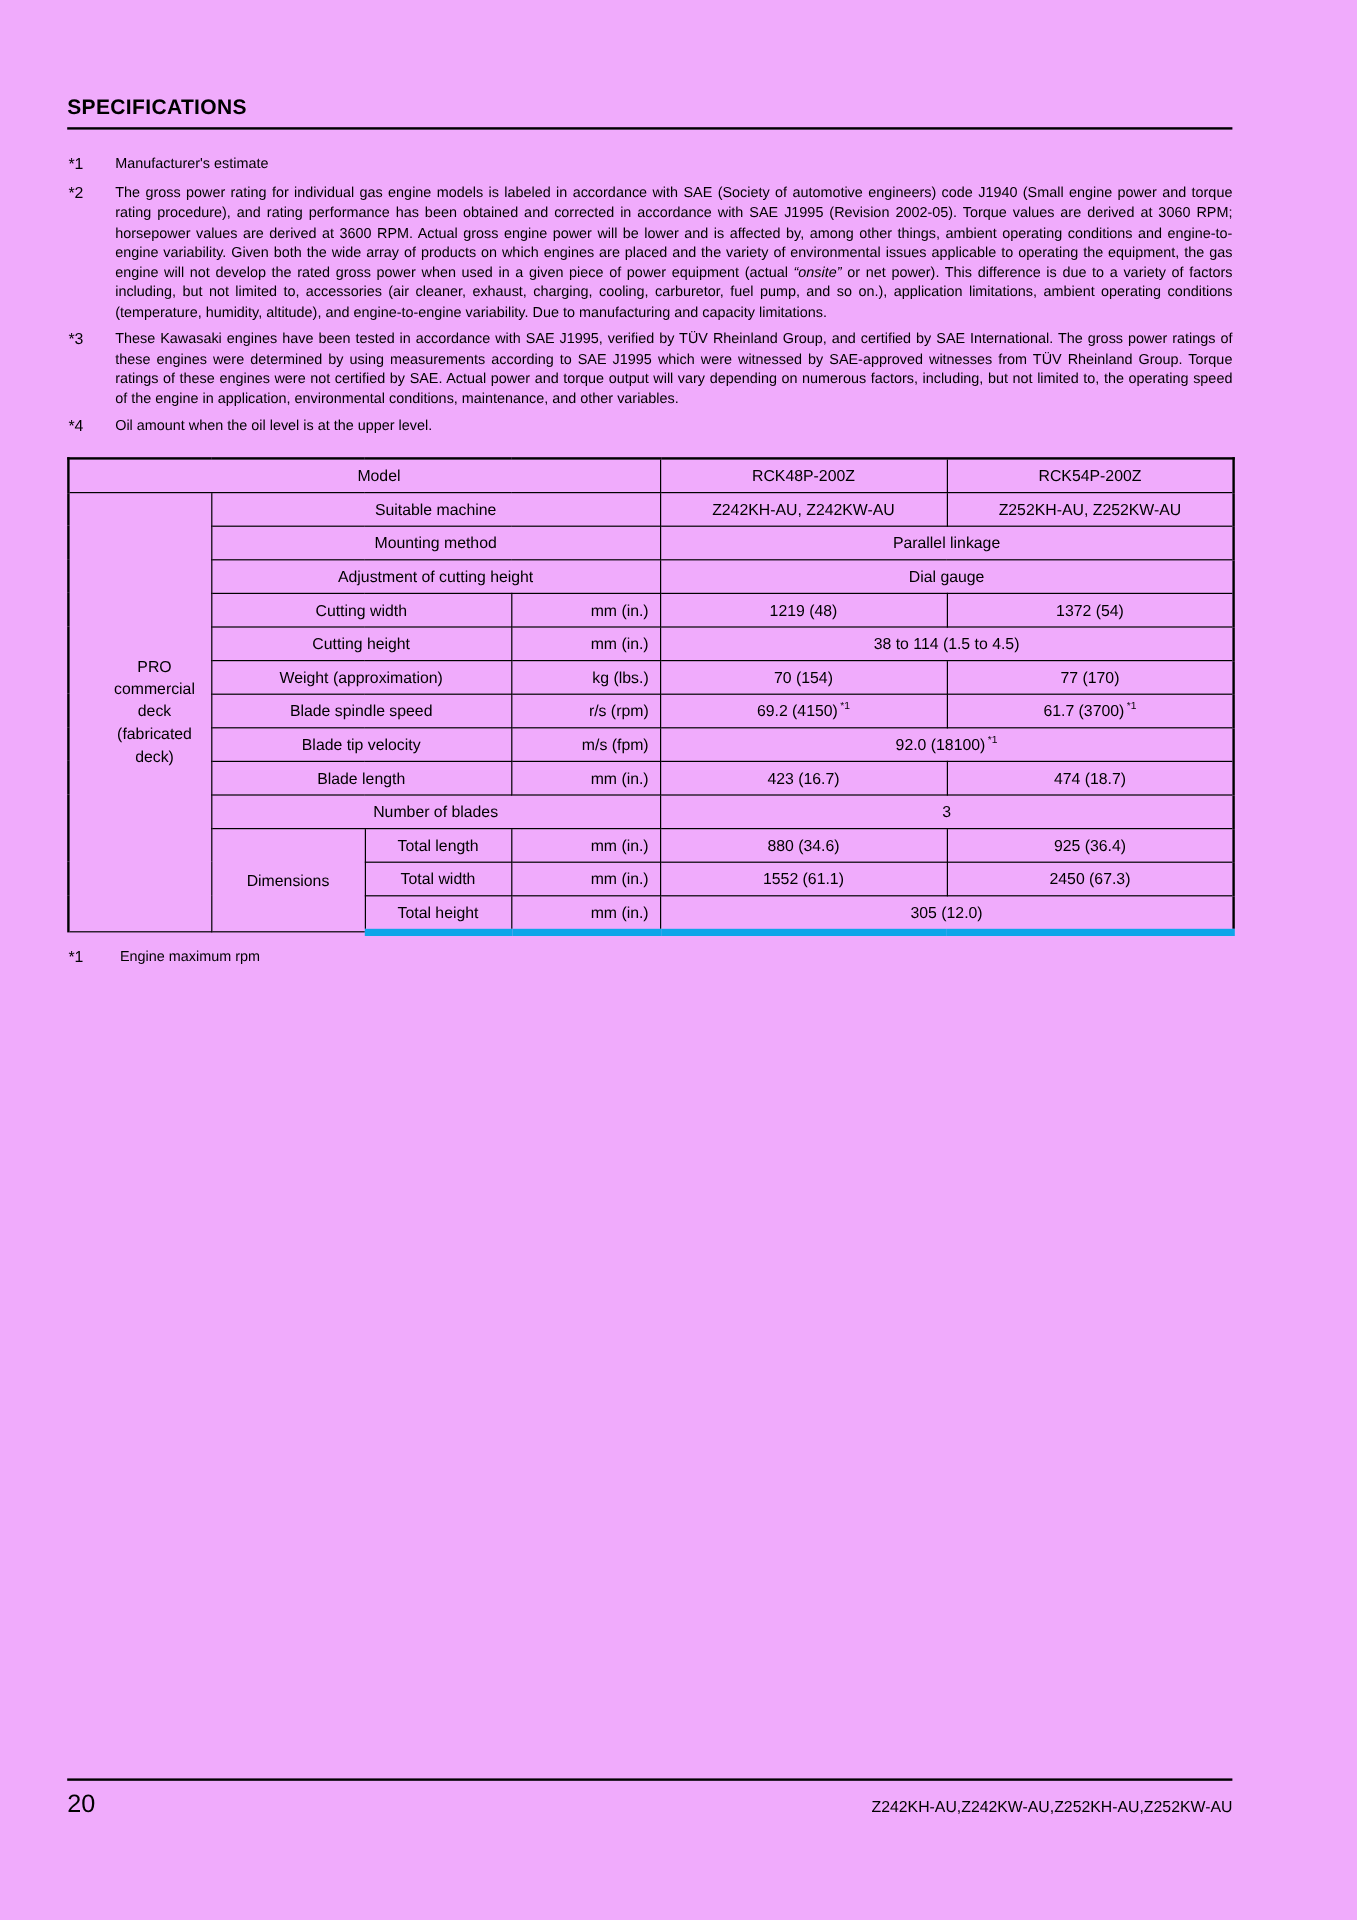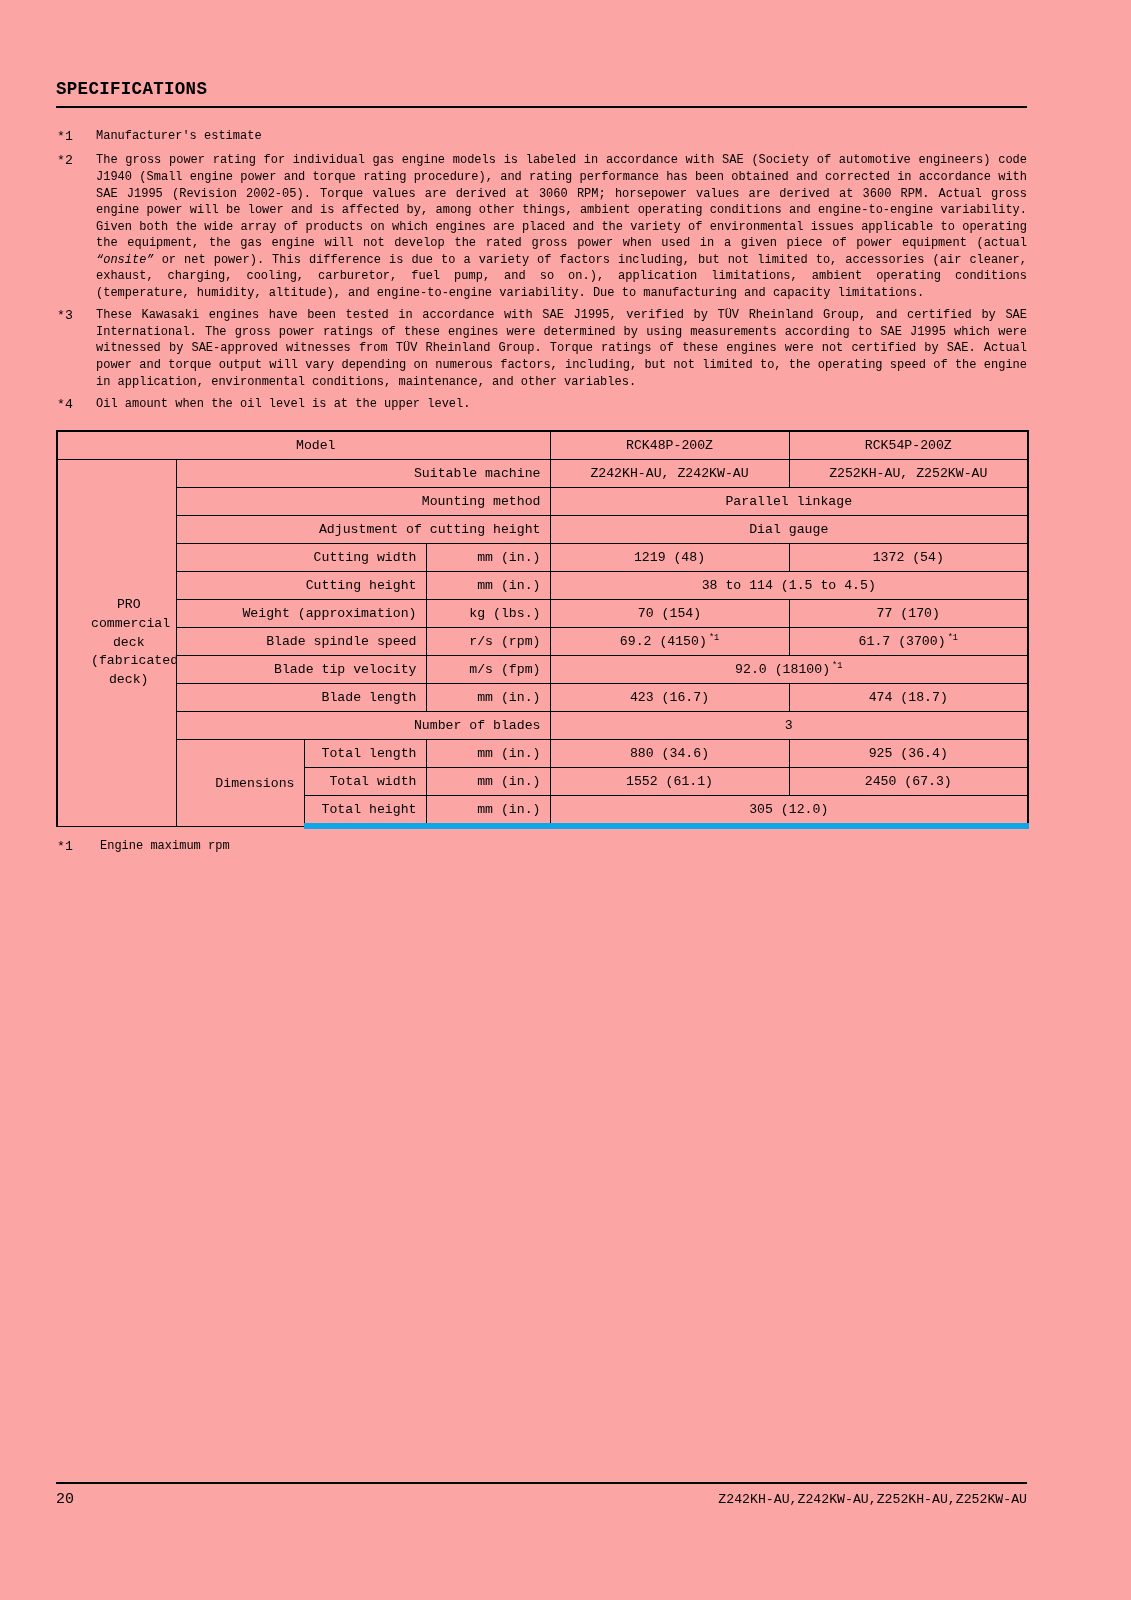--- a/index.html
+++ b/index.html
@@ -8,24 +8,23 @@
     background: #ffffff;
   }
   body {
     font-family: "Liberation Sans", sans-serif;
     color: #000000;
   }
   .page {
     position: relative;
     width: 1131px;
     height: 1600px;
-    background: #fca5a5;
+    background: #f0abfc;
     box-sizing: border-box;
     overflow: hidden;
-    font-family: Liberation Mono, monospace;
   }
   .content {
     position: absolute;
     left: 56px;
     top: 80px;
     width: 971px;
   }
 
   
   .section-title {
@@ -85,21 +84,21 @@
     box-sizing: border-box;
     vertical-align: middle;
   }
   .spec-table .outer-t { border-top: 2px solid #000; }
   .spec-table .outer-b { border-bottom: 6px solid #0ea5e9; }
   .spec-table .outer-l { border-left: 2px solid #000; padding-left: 33px; }
   .spec-table .outer-r { border-right: 2px solid #000; }
 
   .c-center { text-align: center; }
   .c-right  { text-align: right; }
-  .c-left   { text-align: right; margin-left: 33px; }
+  .c-left   { text-align: center; margin-left: 33px; }
   .bold     { font-weight: bold; }
 
   .rowgrp-label {
     text-align: center;
     vertical-align: middle;
     line-height: 1.42;
   }
   sup.fn {
     font-size: 8.6px;
     vertical-align: super;
@@ -127,21 +126,21 @@
     border-top: 2px solid #000;
     margin: 0 0 7px 0;
     height: 0;
   }
   .footer-row {
     display: flex;
     justify-content: space-between;
     align-items: baseline;
   }
   .page-number {
-    font-size: 15px;
+    font-size: 21px;
     line-height: 1.2;
   }
   .footer-models {
     font-size: 13.2px;
     line-height: 1.2;
     margin-left: 27px;
   }
 </style>
 </head>
 <body>

